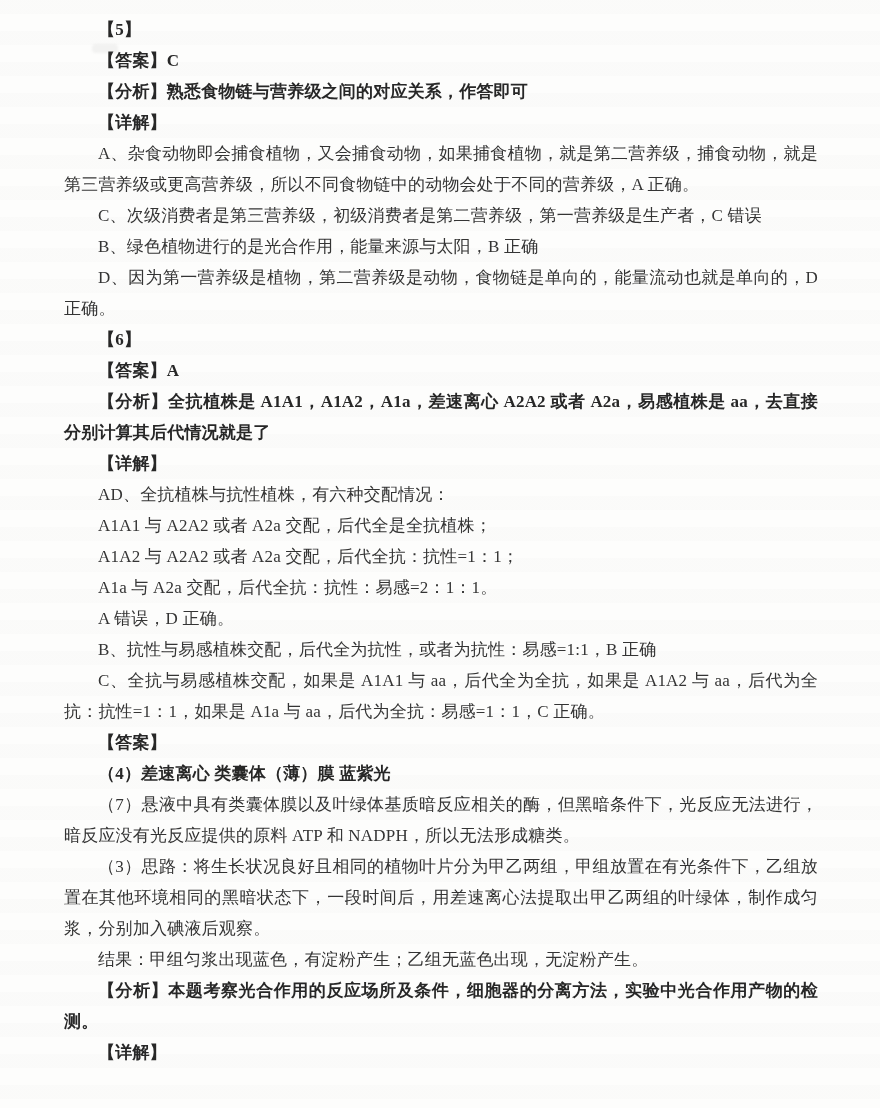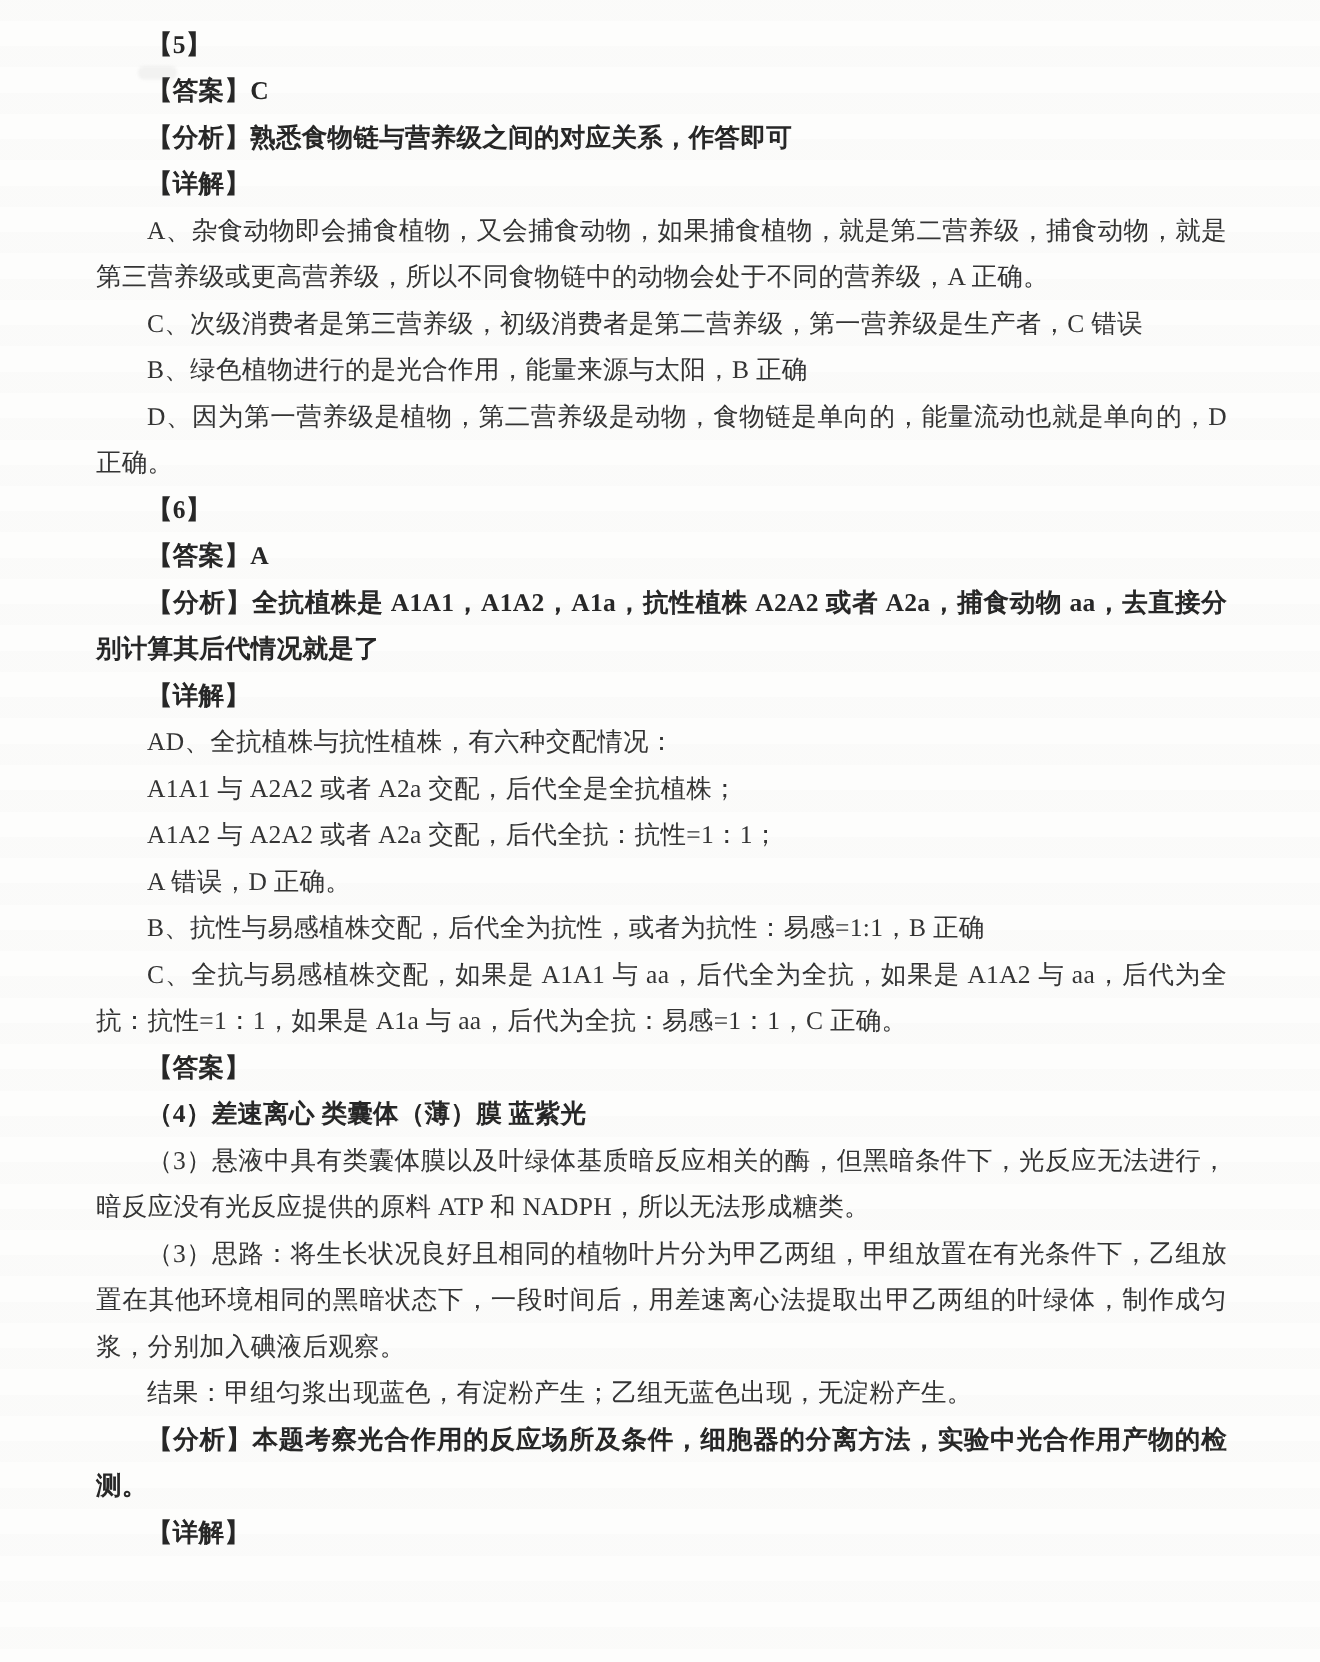--- a/index.html
+++ b/index.html
@@ -67,29 +67,30 @@
       <p class="bold">【5】</p>
       <p class="bold">【答案】C</p>
       <p class="bold">【分析】熟悉食物链与营养级之间的对应关系，作答即可</p>
       <p class="bold">【详解】</p>
       <p class="normal">A、杂食动物即会捕食植物，又会捕食动物，如果捕食植物，就是第二营养级，捕食动物，就是第三营养级或更高营养级，所以不同食物链中的动物会处于不同的营养级，A 正确。</p>
       <p class="normal">C、次级消费者是第三营养级，初级消费者是第二营养级，第一营养级是生产者，C 错误</p>
       <p class="normal">B、绿色植物进行的是光合作用，能量来源与太阳，B 正确</p>
       <p class="normal">D、因为第一营养级是植物，第二营养级是动物，食物链是单向的，能量流动也就是单向的，D 正确。</p>
       <p class="bold">【6】</p>
       <p class="bold">【答案】A</p>
-      <p class="bold">【分析】全抗植株是 A1A1，A1A2，A1a，抗性植株 A2A2 或者 A2a，捕食动物 aa，去直接分别计算其后代情况就是了</p>
+      <p class="bold">【分析】全抗植株是 A1A1，A1A2，A1a，差速离心 A2A2 或者 A2a，易感植株是 aa，去直接分别计算其后代情况就是了</p>
       <p class="bold">【详解】</p>
       <p class="normal">AD、全抗植株与抗性植株，有六种交配情况：</p>
       <p class="normal">A1A1 与 A2A2 或者 A2a 交配，后代全是全抗植株；</p>
       <p class="normal">A1A2 与 A2A2 或者 A2a 交配，后代全抗：抗性=1：1；</p>
+      <p class="normal">A1a 与 A2a 交配，后代全抗：抗性：易感=2：1：1。</p>
       <p class="normal">A 错误，D 正确。</p>
       <p class="normal">B、抗性与易感植株交配，后代全为抗性，或者为抗性：易感=1:1，B 正确</p>
       <p class="normal">C、全抗与易感植株交配，如果是 A1A1 与 aa，后代全为全抗，如果是 A1A2 与 aa，后代为全抗：抗性=1：1，如果是 A1a 与 aa，后代为全抗：易感=1：1，C 正确。</p>
       <p class="bold">【答案】</p>
       <p class="bold">（4）差速离心 类囊体（薄）膜 蓝紫光</p>
-      <p class="normal">（3）悬液中具有类囊体膜以及叶绿体基质暗反应相关的酶，但黑暗条件下，光反应无法进行，暗反应没有光反应提供的原料 ATP 和 NADPH，所以无法形成糖类。</p>
+      <p class="normal">（7）悬液中具有类囊体膜以及叶绿体基质暗反应相关的酶，但黑暗条件下，光反应无法进行，暗反应没有光反应提供的原料 ATP 和 NADPH，所以无法形成糖类。</p>
       <p class="normal">（3）思路：将生长状况良好且相同的植物叶片分为甲乙两组，甲组放置在有光条件下，乙组放置在其他环境相同的黑暗状态下，一段时间后，用差速离心法提取出甲乙两组的叶绿体，制作成匀浆，分别加入碘液后观察。</p>
       <p class="normal">结果：甲组匀浆出现蓝色，有淀粉产生；乙组无蓝色出现，无淀粉产生。</p>
       <p class="bold">【分析】本题考察光合作用的反应场所及条件，细胞器的分离方法，实验中光合作用产物的检测。</p>
       <p class="bold">【详解】</p>
     </section>
 </main>
 
 </body></html>

